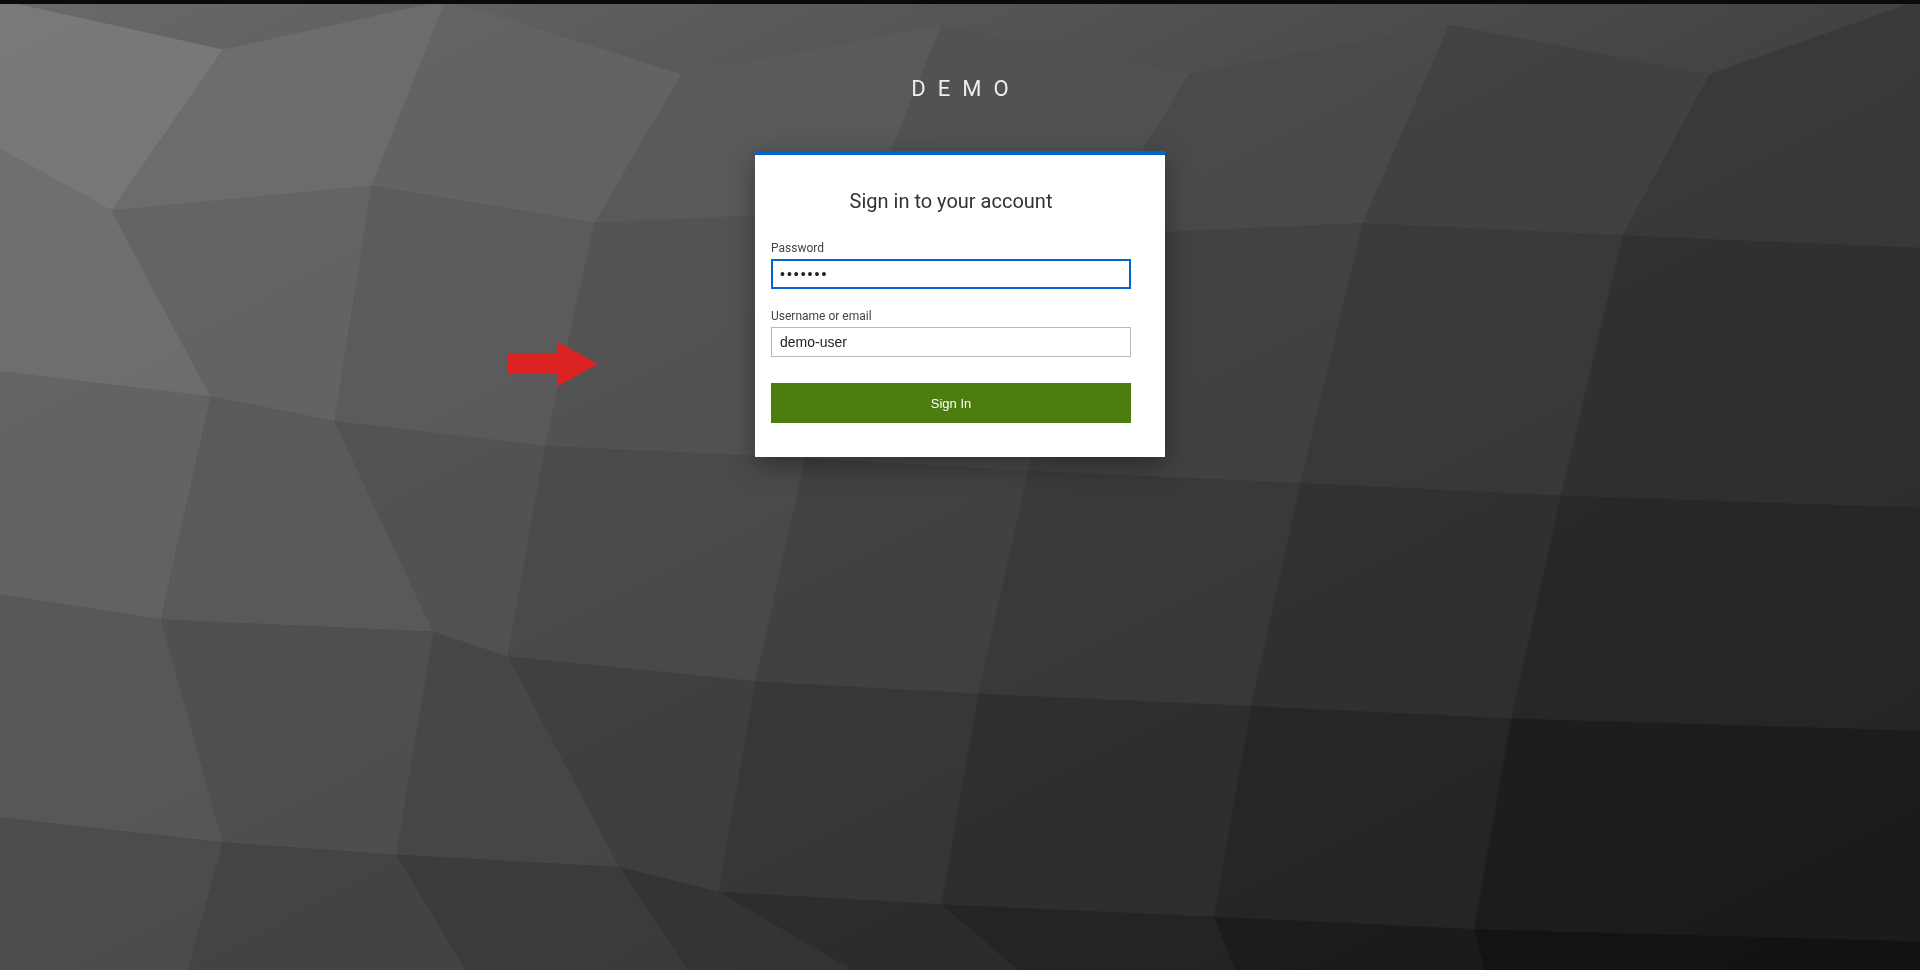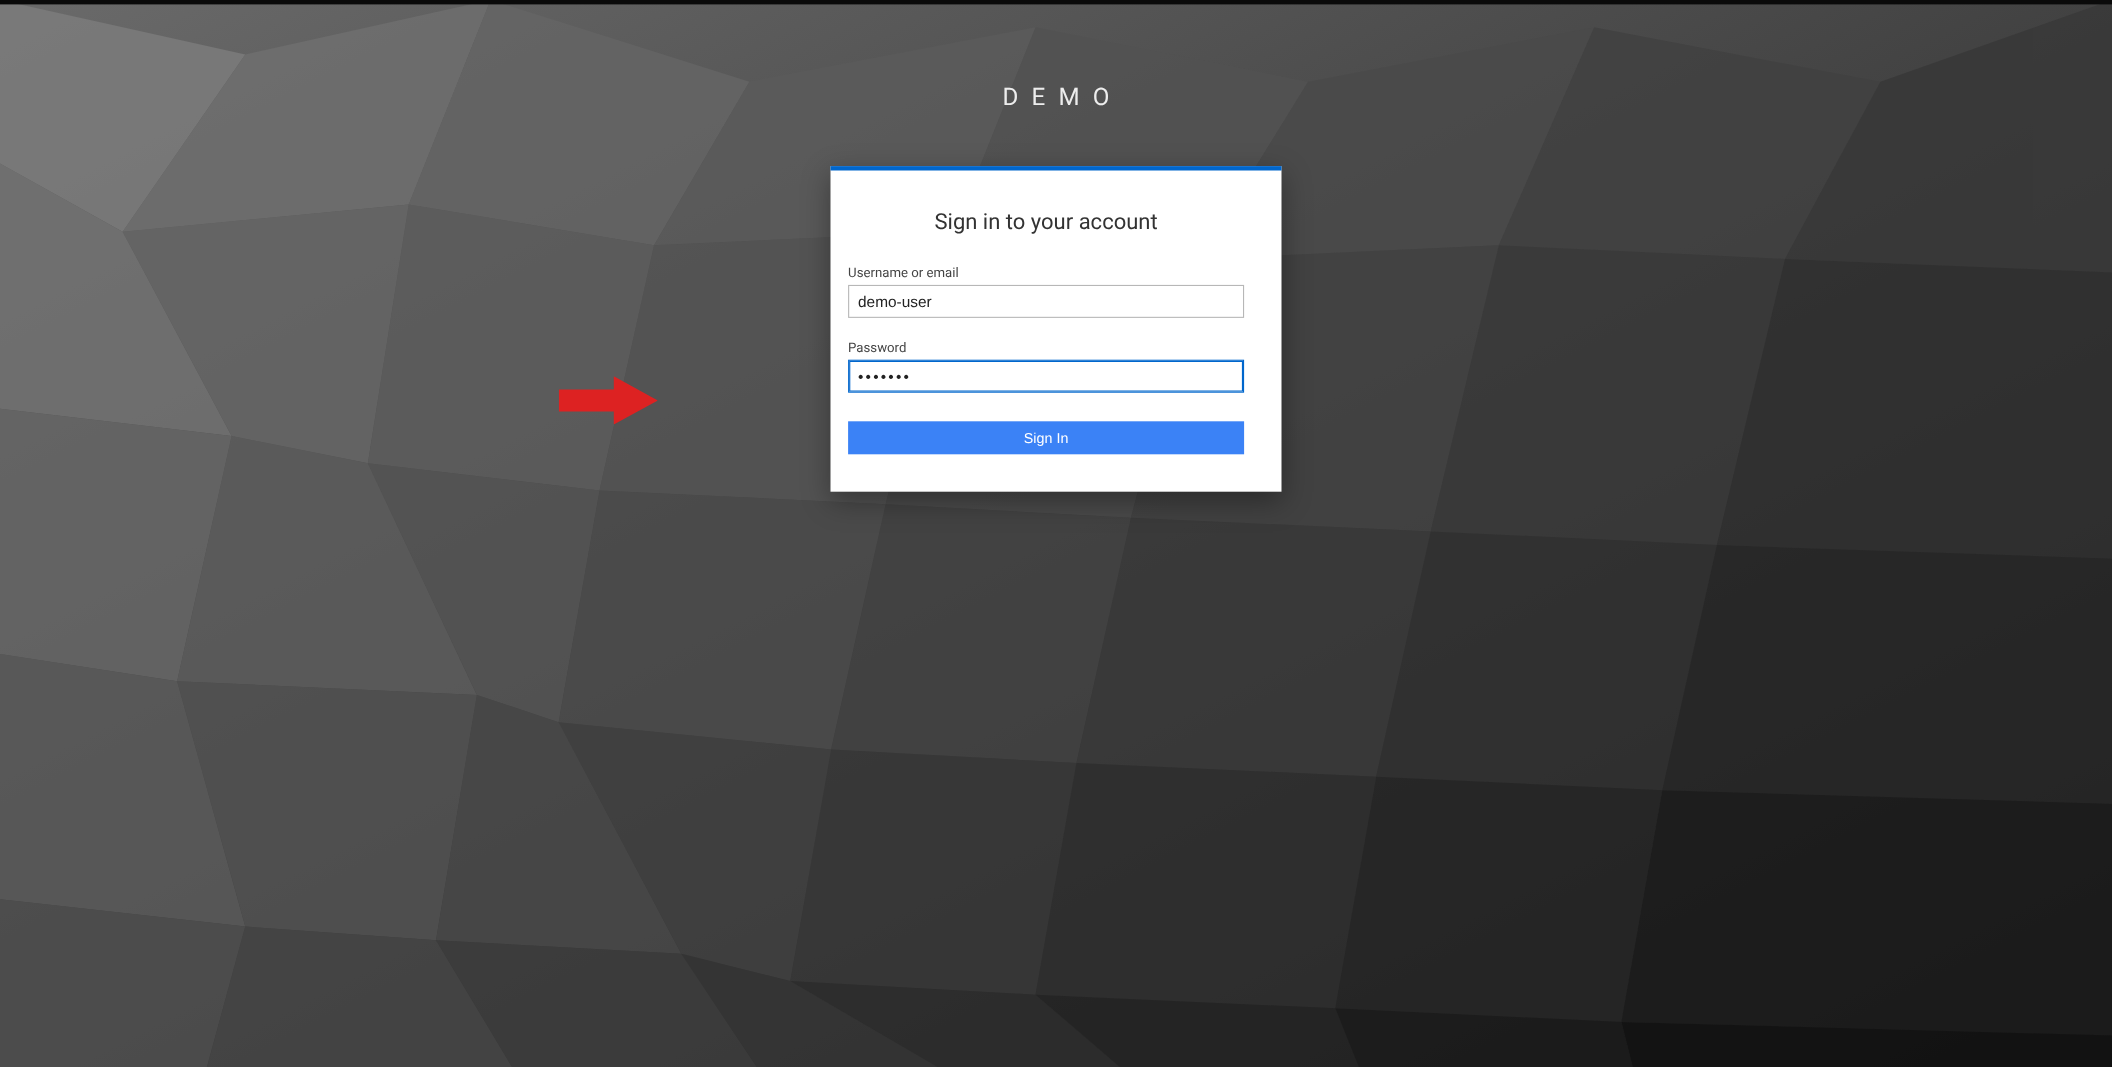--- a/index.html
+++ b/index.html
@@ -102,22 +102,22 @@
     }
     
     .form-input.password {
       letter-spacing: 2px;
       font-family: Arial, sans-serif;
     }
     
     .submit-btn {
       display: block;
       width: 100%;
-      height: 30px;
-      background: #3b82f6;
+      height: 40px;
+      background: #4d7c0f;
       color: #ffffff;
       border: none;
       font-size: 13px;
       font-weight: 400;
       cursor: pointer;
       margin-top: 26px;
     }
     
     .annotation-arrow {
       position: absolute;
@@ -187,28 +187,28 @@
   </g>
 </svg>
 
 <div class="content">
   <div class="brand">DEMO</div>
 
   <div class="card">
     <div class="card-title">Sign in to your account</div>
 
     <div class="form-group">
+      <label class="form-label">Password</label>
+      <input type="text" class="form-input focused password" value="•••••••" style="">
+    </div>
+
+    <div class="form-group">
       <label class="form-label">Username or email</label>
       <input type="text" class="form-input" value="demo-user" style="">
     </div>
 
-    <div class="form-group">
-      <label class="form-label">Password</label>
-      <input type="text" class="form-input focused password" value="•••••••" style="">
-    </div>
-
     <button class="submit-btn">Sign In</button>
   </div>
 </div>
 
 <svg class="annotation-arrow" width="90" height="44" viewBox="0 0 90 44">
   <polygon points="0,12 50,12 50,0 90,22 50,44 50,32 0,32" fill="#dd2222"></polygon>
 </svg>
 
 </body></html>

